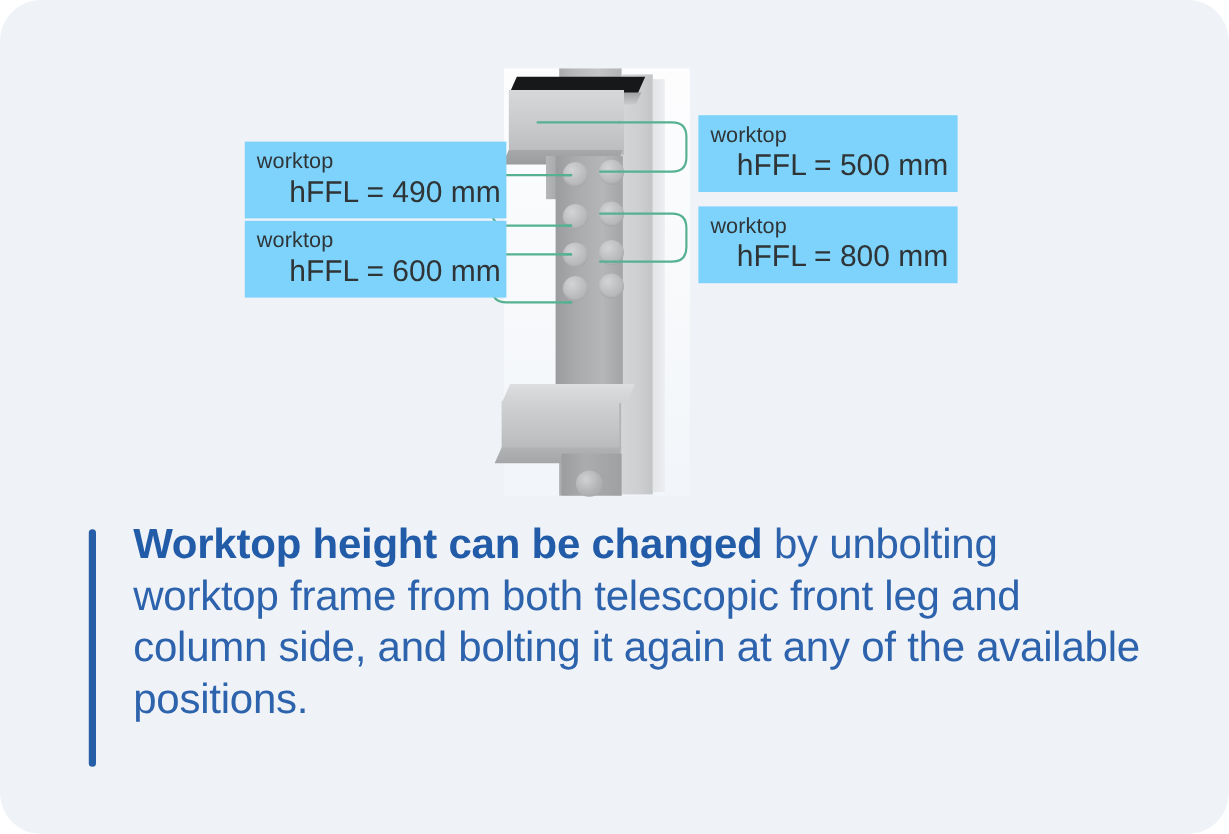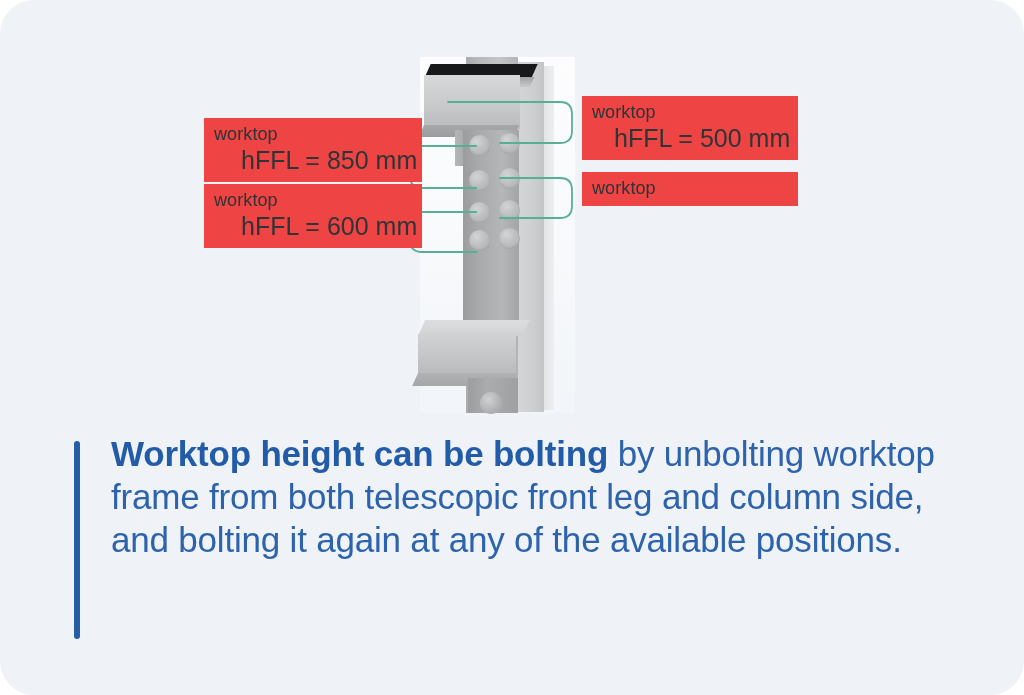--- a/index.html
+++ b/index.html
@@ -157,21 +157,21 @@
     position: absolute;
     width: 21px; height: 21px;
     border-radius: 50%;
     background: radial-gradient(circle at 36% 32%, #d2d4d5 0%, #bcbec0 48%, #a9abad 100%);
     box-shadow: inset 0 -1px 2px rgba(0,0,0,.10);
   }
 
   
   .label {
     position: absolute;
-    background: #ef4444;
+    background: #7dd3fc;
     padding: 7px 12px 9px 10px;
     color: #2f3436;
     line-height: 1.0;
     white-space: nowrap;
   }
   .label .lbl-top {
     display: block;
     font-size: 18px;
     letter-spacing: .1px;
   }
@@ -279,39 +279,40 @@
         <path d="M512,218 L500,218"></path>
 
         <path d="M476,212 L422,212 Q410,212 410,224 L410,240 Q410,252 422,252 L476,252"></path>
         <path d="M476,212 L470,212"></path>
         <path d="M476,252 L470,252"></path>
       </g>
     </svg>
 
     <div class="label left" id="label-850">
       <span class="lbl-top">worktop</span>
-      <span class="lbl-val">hFFL = 850 mm</span>
+      <span class="lbl-val">hFFL = 490 mm</span>
     </div>
 
     <div class="label left" id="label-750">
       <span class="lbl-top">worktop</span>
       <span class="lbl-val">hFFL = 600 mm</span>
     </div>
 
     <div class="label right" id="label-900">
       <span class="lbl-top">worktop</span>
       <span class="lbl-val">hFFL = 500 mm</span>
     </div>
 
     <div class="label right" id="label-800">
       <span class="lbl-top">worktop</span>
+      <span class="lbl-val">hFFL = 800 mm</span>
     </div>
 
   </div>
 
   <div id="caption-block">
     <div id="accent-bar"></div>
     <div id="caption-text">
-      <b>Worktop height can be bolting</b><span> by unbolting worktop frame from both telescopic front leg and column side, and bolting it again at any of the available positions.</span>
+      <b>Worktop height can be changed</b><span> by unbolting worktop frame from both telescopic front leg and column side, and bolting it again at any of the available positions.</span>
     </div>
   </div>
 
 </div>
 
 </body></html>

